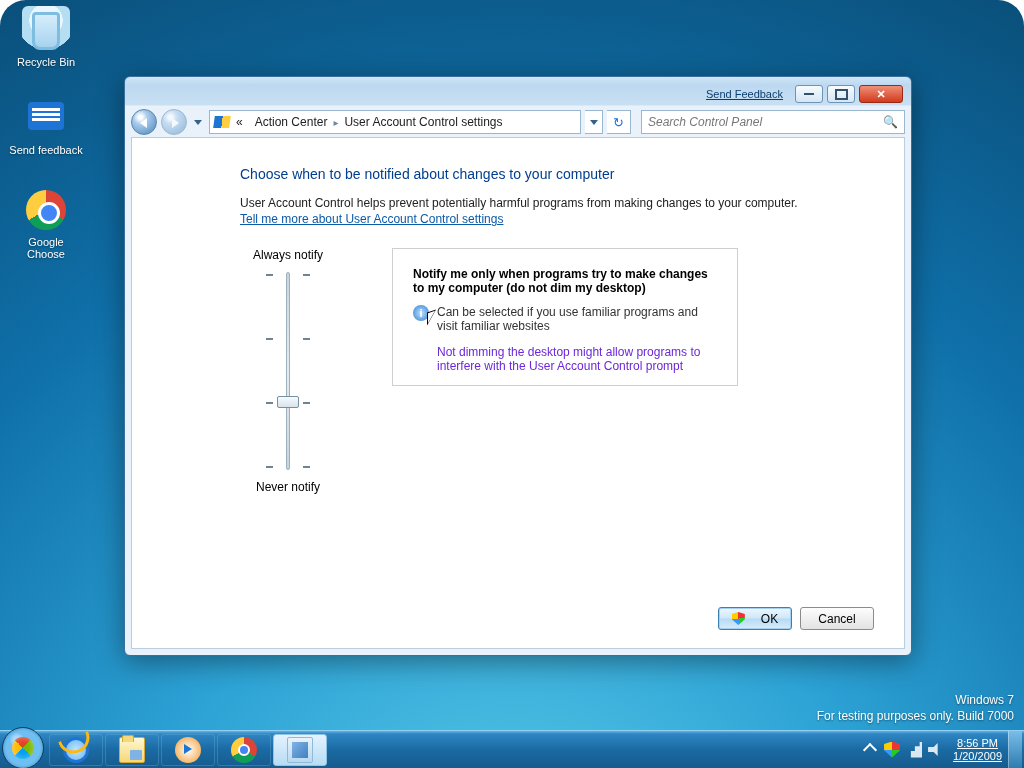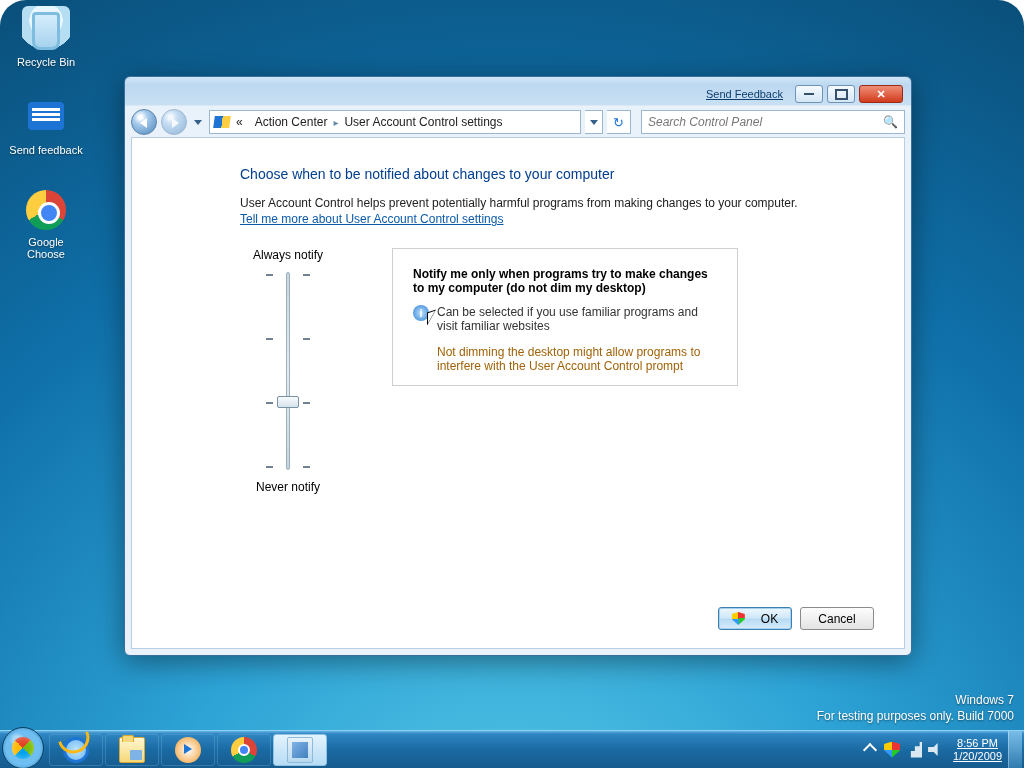--- a/index.html
+++ b/index.html
@@ -109,21 +109,21 @@
 
 .panel{ flex:1; border:1px solid #cfcfcf; padding:18px 20px 12px; font-size:12px; max-width:346px;}
 .panel .ptitle{ font-weight:bold; margin-bottom:10px;}
 .panel ul{ list-style:disc; padding-left:22px; margin-bottom:36px;}
 .panel ul li{ margin-bottom:8px;}
 .info{ display:flex; gap:8px; align-items:flex-start; color:#333; position:relative;}
 .info .iicon{ width:16px;height:16px;border-radius:50%;background:radial-gradient(#bfe1ff,#2b7fd1);color:#fff;font-weight:bold;text-align:center;line-height:16px;font-size:11px;flex-shrink:0;}
 .cursor{position:absolute;left:14px;top:6px;width:14px;height:18px;pointer-events:none;}
 .cursor::before{content:"";position:absolute;left:0;top:0;width:0;height:0;border-left:9px solid #000;border-bottom:13px solid transparent;transform:skewY(-18deg);}
 .cursor::after{content:"";position:absolute;left:1px;top:1px;width:0;height:0;border-left:7px solid #fff;border-bottom:10px solid transparent;transform:skewY(-18deg);}
-.info2{ margin-top:12px; padding-left:24px; color:#a16207;}
+.info2{ margin-top:12px; padding-left:24px; color:#6d28d9;}
 
 .btnrow{ position:absolute; right:30px; bottom:18px; display:flex; gap:8px;}
 .btn{ min-width:74px; height:23px; border:1px solid #8b8b8b; border-radius:3px; background:linear-gradient(#fdfdfd,#e3e3e3); font-size:12px; padding:0 12px; display:flex; align-items:center; justify-content:center; gap:16px;}
 .btn.def{ border-color:#3c7fb1; box-shadow:0 0 0 1px #a6d0ef inset; background:linear-gradient(#eef7fe,#cfe7f8 48%,#b6daf4 52%,#d9ecf9);}
 .shield-s{width:13px;height:13px;background:conic-gradient(#e33 0 90deg,#2c2 90deg 180deg,#39f 180deg 270deg,#fc0 270deg 360deg);clip-path:polygon(50% 0,100% 15%,100% 55%,50% 100%,0 55%,0 15%);}
 
 </style>
 </head>
 <body>
 

